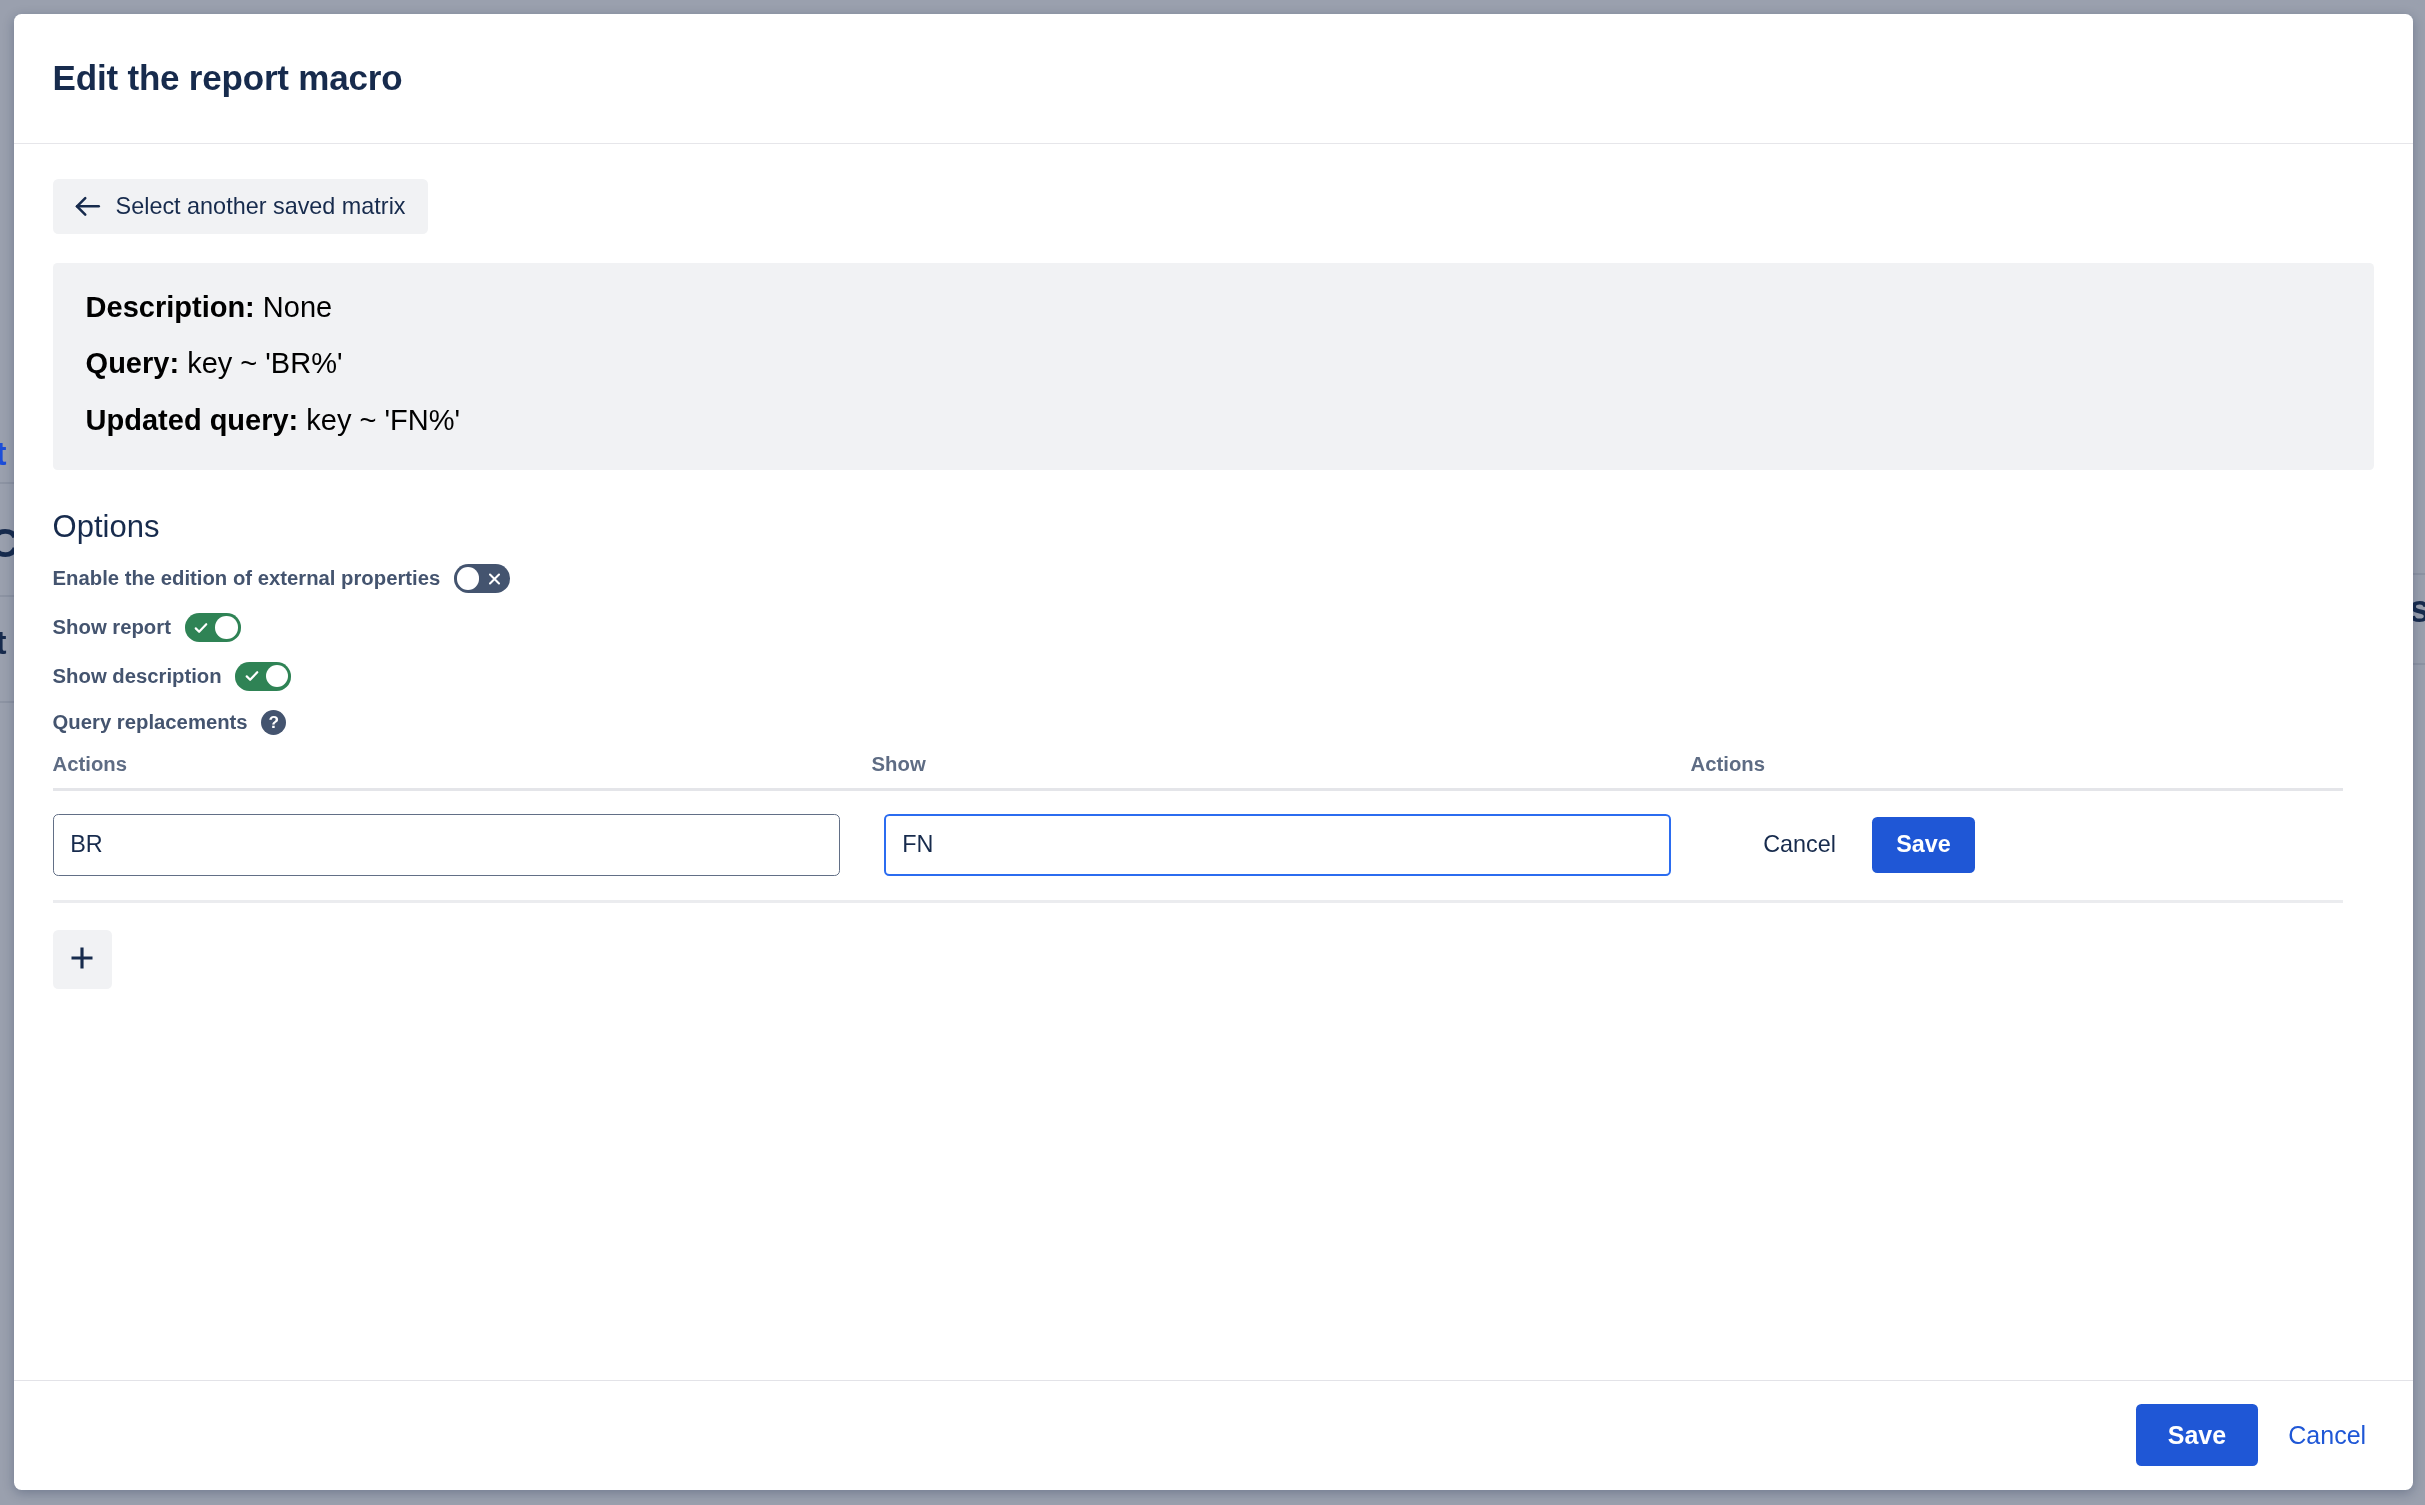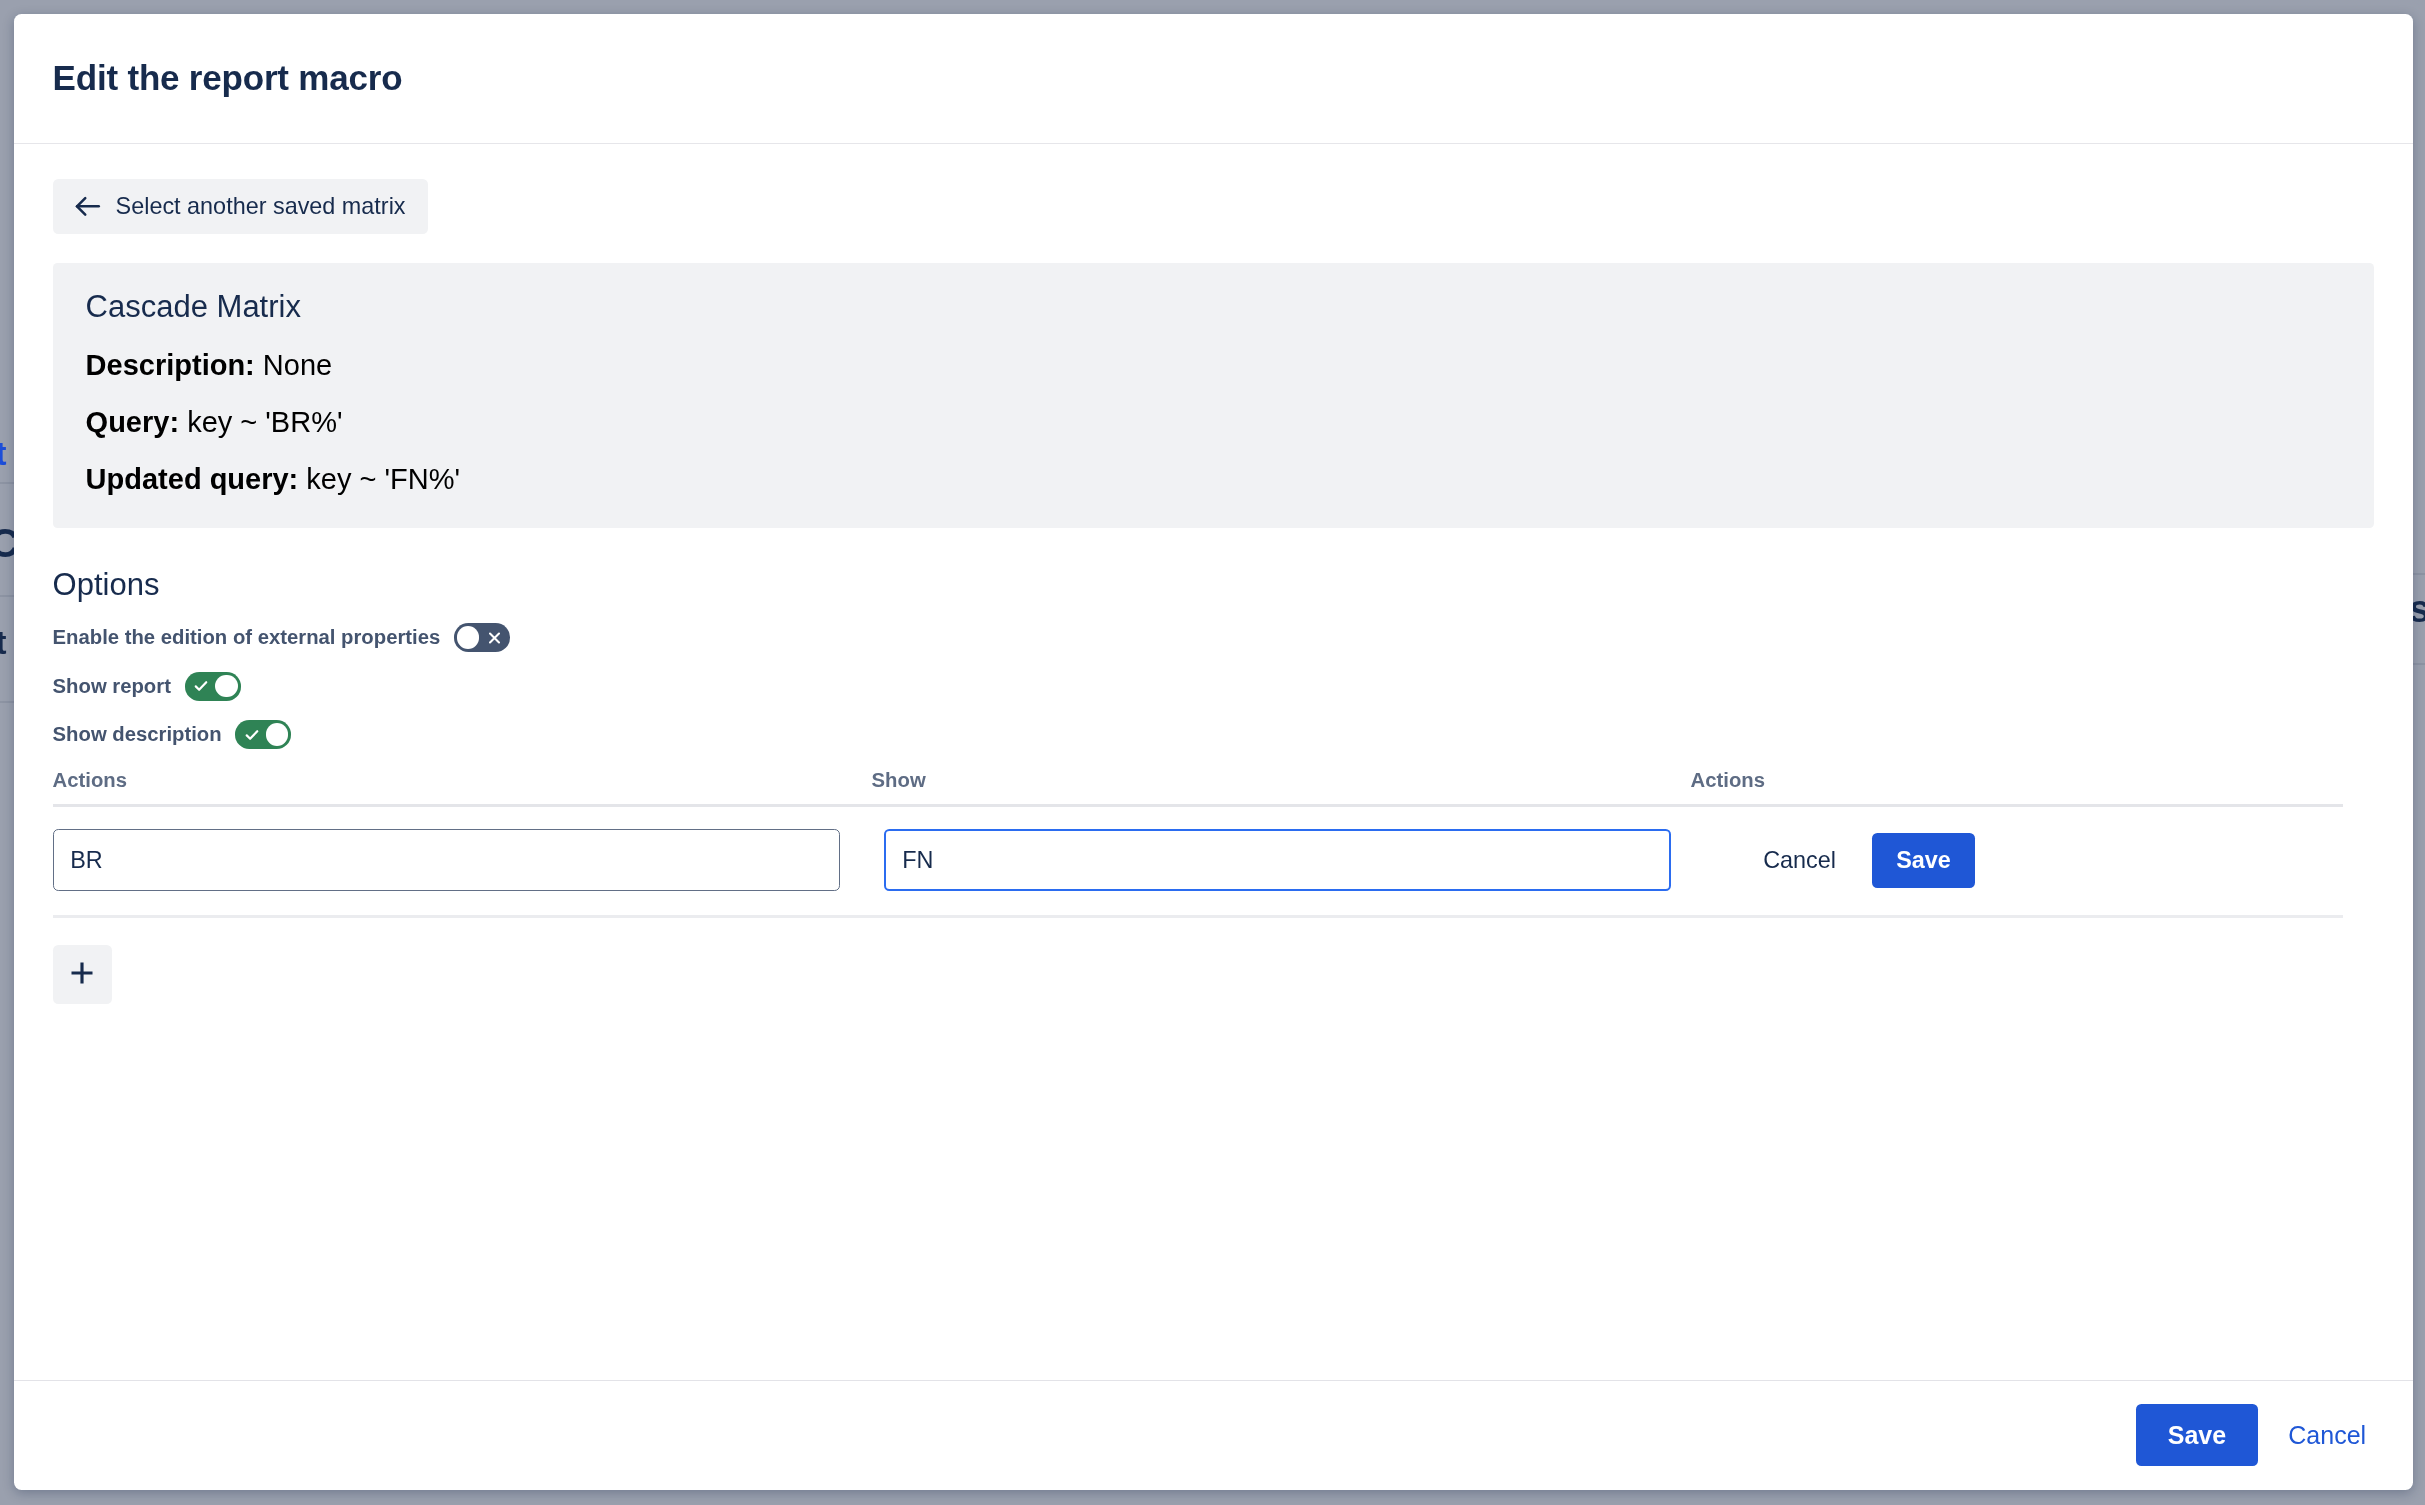--- a/index.html
+++ b/index.html
@@ -323,21 +323,20 @@
         <svg width="27" height="22.6" viewBox="0 0 36 30" aria-hidden="true">
           <path d="M15 4 L4 15 L15 26" fill="none" stroke="#172b4d" stroke-width="3.4" stroke-linecap="round" stroke-linejoin="round"></path>
           <path d="M4 15 H33" fill="none" stroke="#172b4d" stroke-width="3.4" stroke-linecap="round"></path>
         </svg>
       </span>
       <span>Select another saved matrix</span>
     </button>
 
     
     <div class="info-panel">
-      <div class="info-title">Cascade Matrix</div>
 
       <div class="info-line">
         <b>Description:</b>
         <span>None</span>
       </div>
 
       <div class="info-line">
         <b>Query:</b>
         <span>key ~ 'BR%'</span>
       </div>
@@ -380,20 +379,24 @@
       <span class="toggle on">
         <span class="knob"></span>
         <span class="glyph">
           <svg width="16" height="15" viewBox="0 0 21 20" aria-hidden="true">
             <path d="M3.5 10.5 L8 15 L17.5 5" fill="none" stroke="#ffffff" stroke-width="2.9" stroke-linecap="round" stroke-linejoin="round"></path>
           </svg>
         </span>
       </span>
     </div>
 
+    <div class="opt-row" style="margin-bottom:7.5px;">
+      <span class="opt-label">Query replacements</span>
+      <span class="help-icon">?</span>
+    </div>
 
     
     <div class="repl-table">
 
       <div class="repl-head">
         <div class="col-replace th">Actions</div>
         <div class="col-with th">Show</div>
         <div class="col-actions th">Actions</div>
       </div>
 

